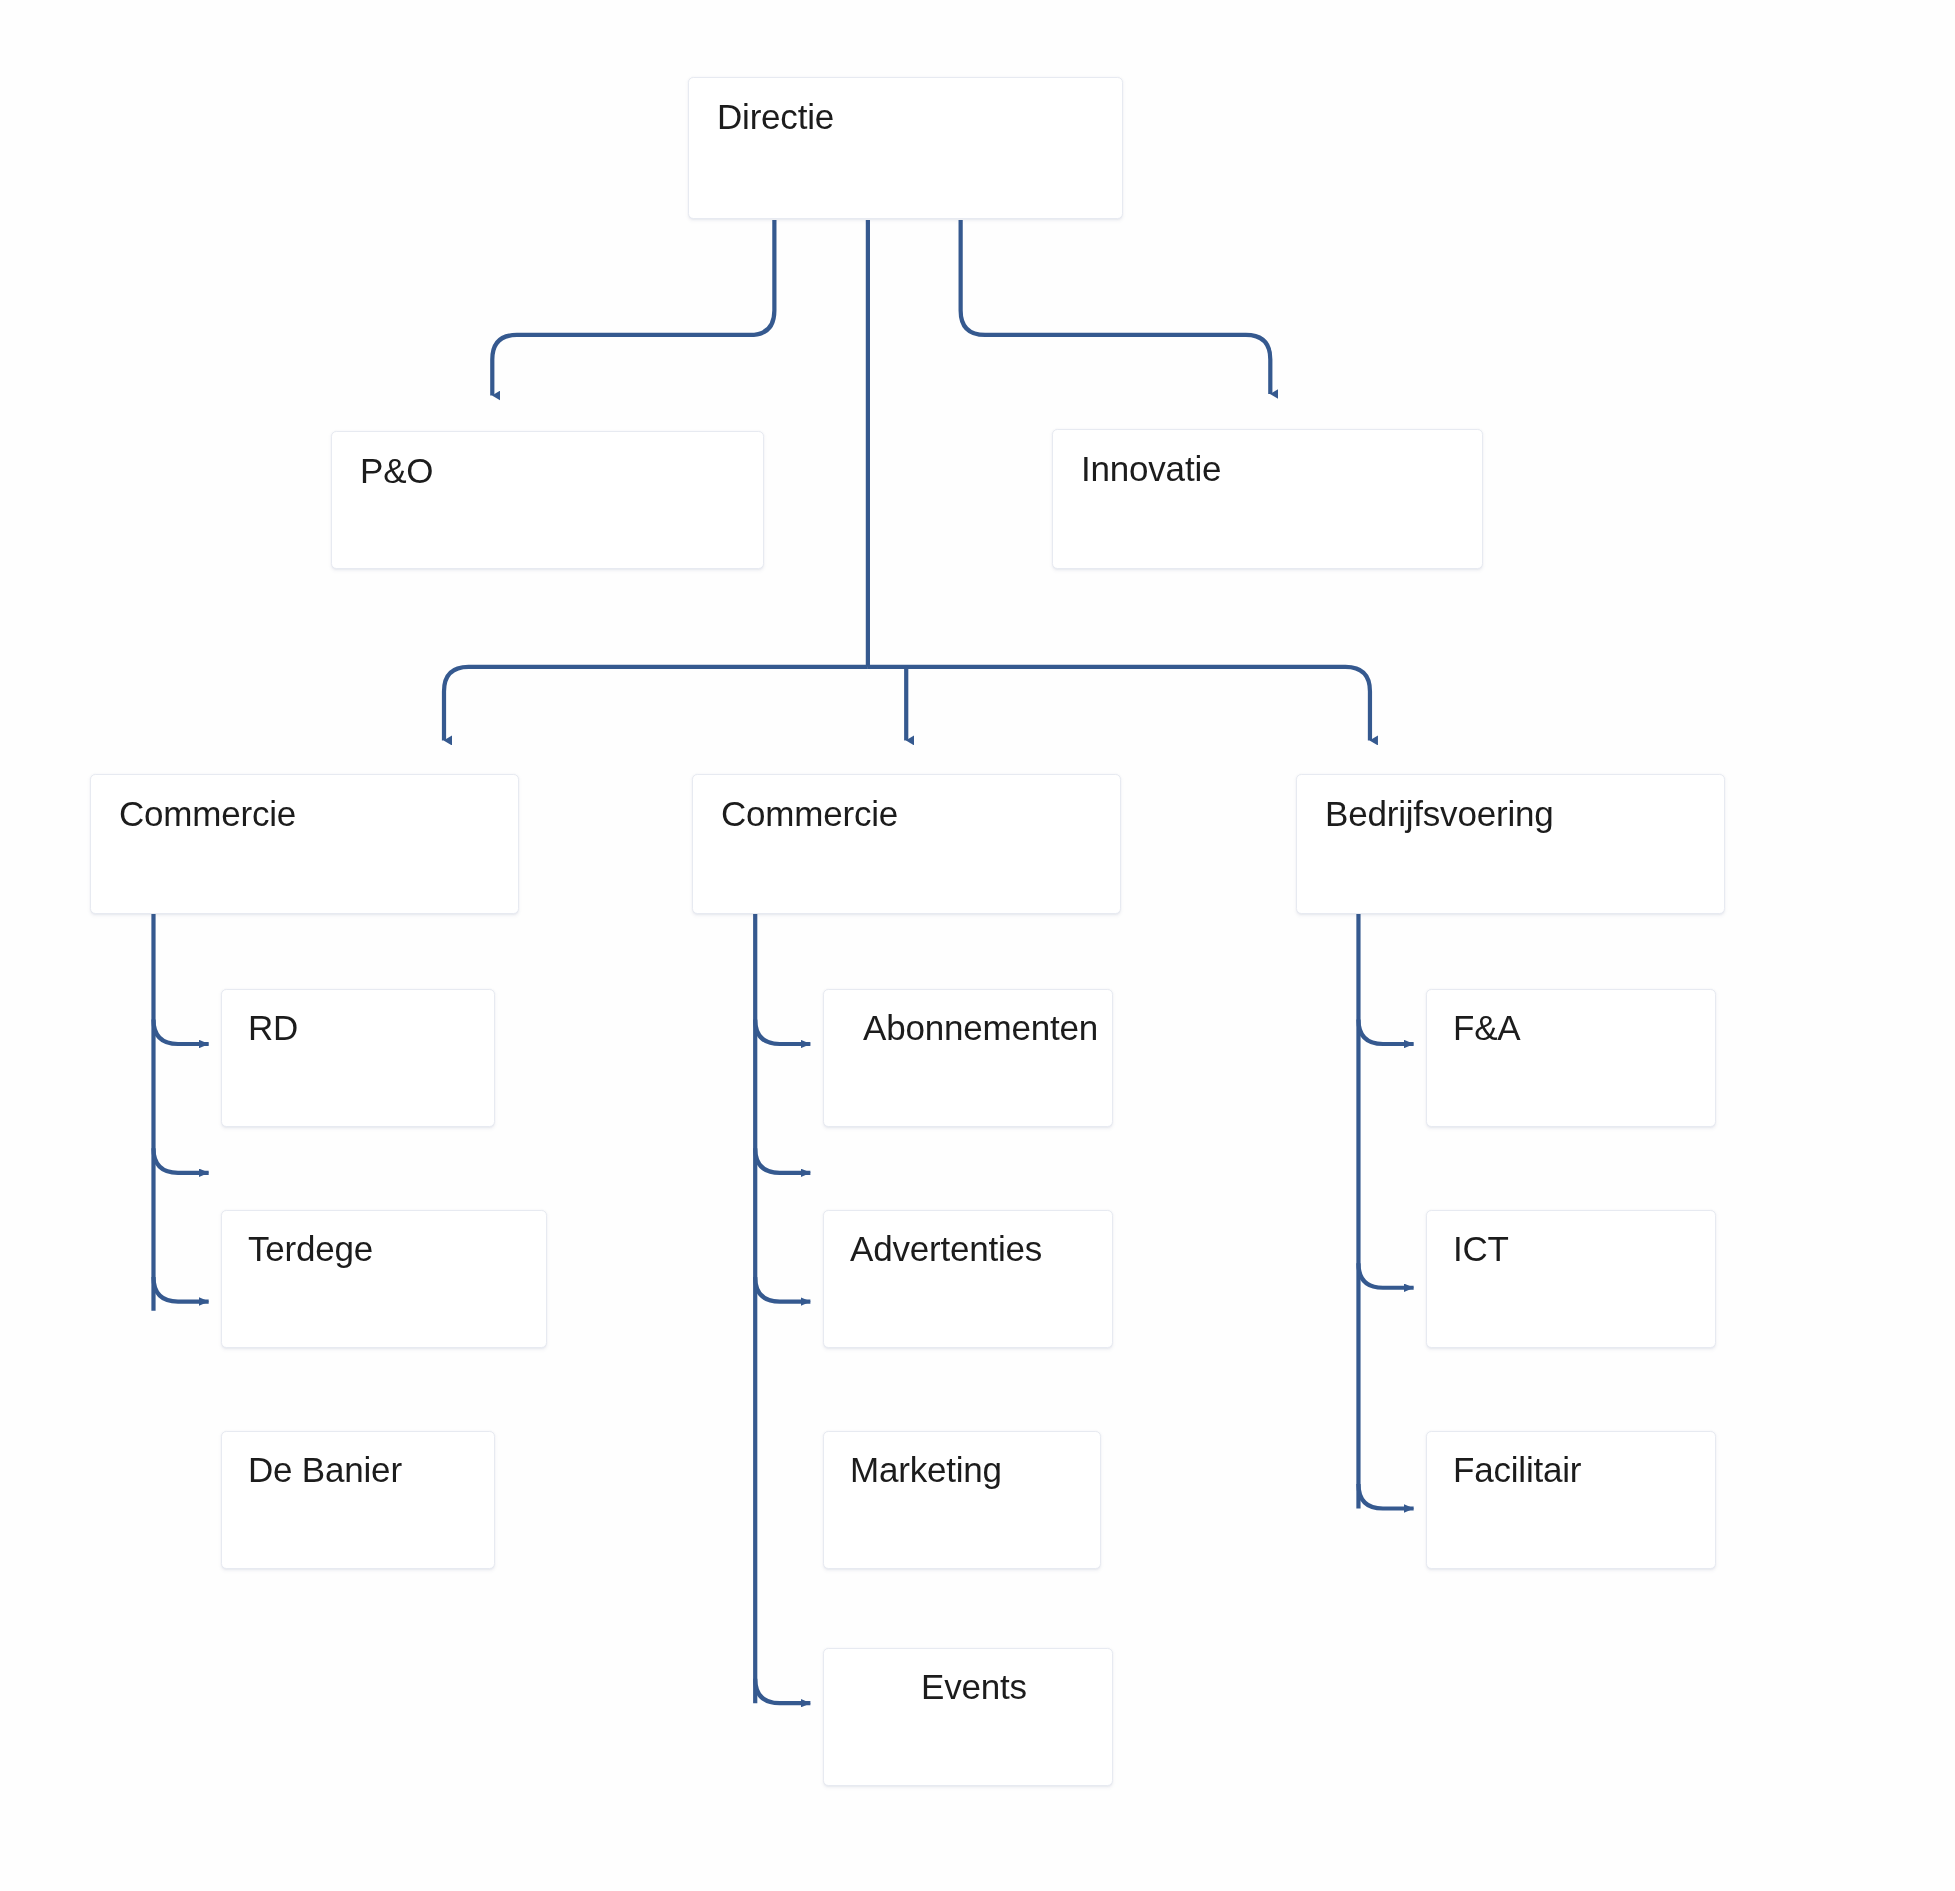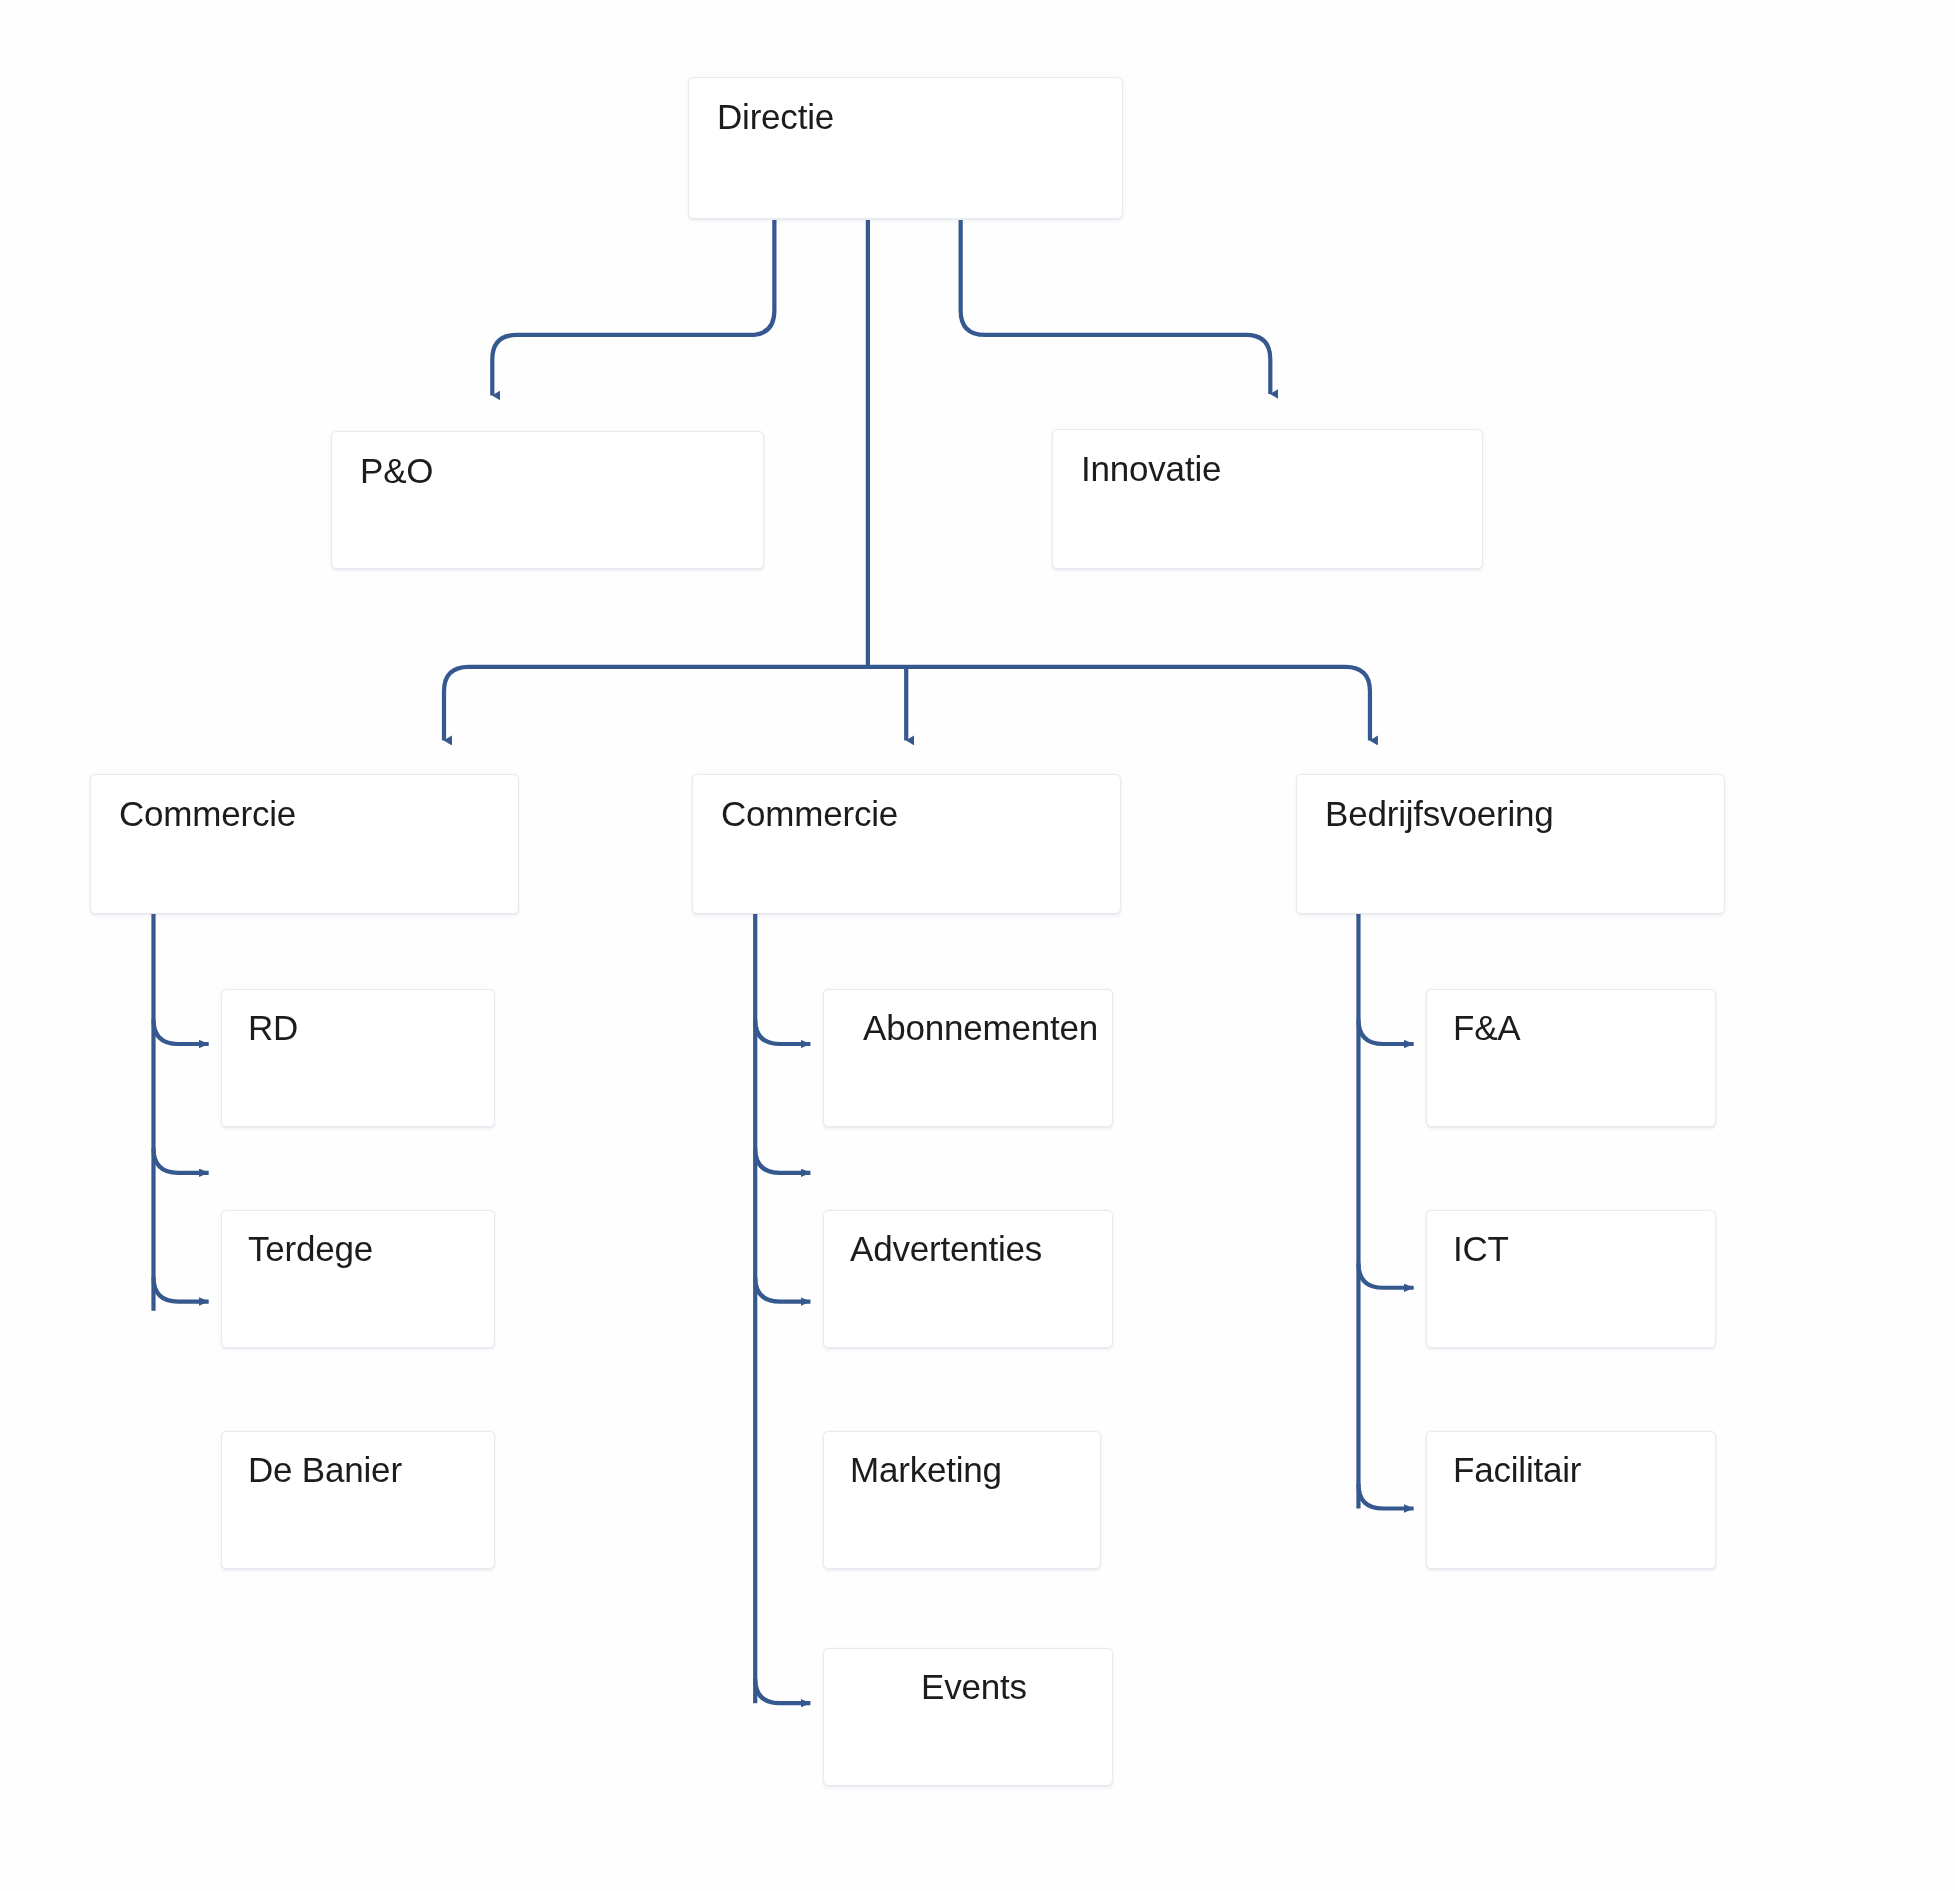--- a/index.html
+++ b/index.html
@@ -125,21 +125,21 @@
   </div>
 
   <div class="node l3" style="left:1296px; top:774px; width:429px; height:140px;">
     <div class="label">Bedrijfsvoering</div>
   </div>
 
   <div class="node leaf" style="left:221px; top:989px; width:274px; height:138px;">
     <div class="label">RD</div>
   </div>
 
-  <div class="node leaf" style="left:221px; top:1210px; width:274px; height:138px;">
+  <div class="node leaf" style="left:221px; top:1210px; width:326px; height:138px;">
     <div class="label">Terdege</div>
   </div>
 
   <div class="node leaf" style="left:221px; top:1431px; width:274px; height:138px;">
     <div class="label">De Banier</div>
   </div>
 
   <div class="node leaf" style="left:823px; top:989px; width:290px; height:138px;text-align:right;">
     <div class="label">Abonnementen</div>
   </div>

